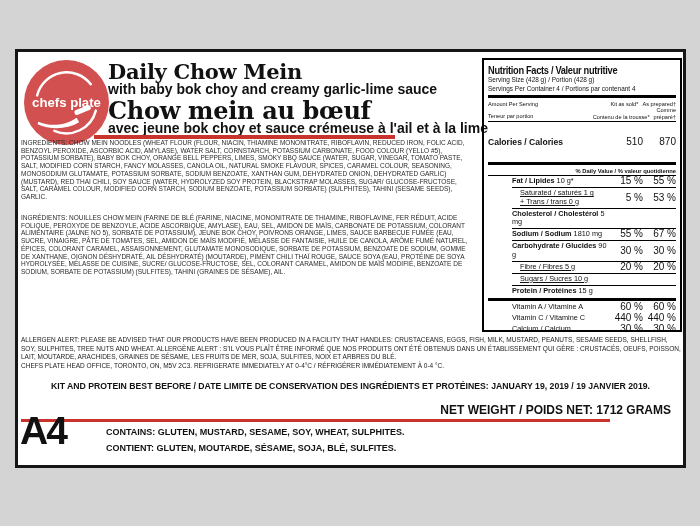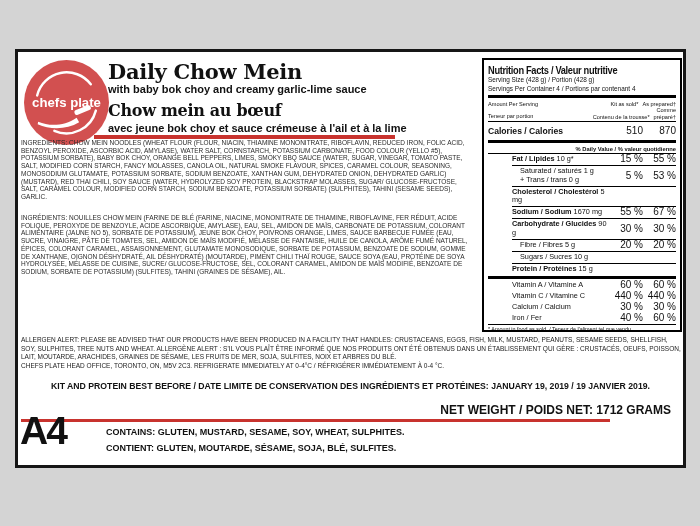--- a/index.html
+++ b/index.html
@@ -2,50 +2,50 @@
 <html><head>
 <meta charset="utf-8">
 <style>
   html,body{margin:0;padding:0;}
   body{width:700px;height:526px;background:#d4d4d4;font-family:"Liberation Sans",sans-serif;color:#111;position:relative;overflow:hidden;}
   .label{position:absolute;left:15px;top:49px;width:671px;height:419px;background:#fff;border:3px solid #161616;box-sizing:border-box;}
   
   .logo{position:absolute;left:6px;top:8px;width:85px;height:85px;}
   .titles{position:absolute;left:90px;top:9px;}
   .title{font-family:"DejaVu Serif","Liberation Serif",serif;font-weight:bold;font-size:21px;line-height:22px;letter-spacing:-0.3px;}
-  .subtitle{font-weight:bold;font-size:11px;line-height:11px;margin-top:1px;}
-  .title.fr{font-size:16px;margin-top:5px;}
+  .subtitle{font-weight:bold;font-size:14px;line-height:11px;margin-top:1px;}
+  .title.fr{font-size:24px;margin-top:5px;}
   .rule-red-hdr{position:absolute;left:76px;top:83px;width:301px;height:4px;background:#c8332e;}
   
   .ing{position:absolute;left:3px;width:452px;font-size:6.5px;line-height:7.7px;color:#2b2b2b;margin:0;text-align:left;}
   .ing.en{top:87px;}
   .ing.fr{top:162px;}
   
   .nf{position:absolute;left:464px;top:6px;width:200px;height:274px;border:2px solid #000;box-sizing:border-box;padding:3px 4px;overflow:hidden;}
   .squeeze80{display:inline-block;transform:scaleX(.8);transform-origin:0 50%;white-space:nowrap;}
   .squeeze92{display:inline-block;transform:scaleX(.92);transform-origin:0 50%;white-space:nowrap;}
   .nf-title{font-weight:bold;font-size:11.6px;letter-spacing:-0.4px;line-height:13px;}
   .nf-serv{font-size:7px;line-height:8.6px;white-space:pre;}
   .bar{background:#000;}
   .b25{height:3px;margin:2px 0 1px 0;}
   .b35{height:3.5px;margin:1px 0;}
   .hair{border-top:1px solid #000;}
   .nf-colhead{position:relative;font-size:5.6px;line-height:6.2px;padding:2px 0 1px 0;}
   .nf-colhead .l1{margin-bottom:6px;}
   .nf-colhead .r{position:absolute;right:0;top:2px;text-align:right;}
   .nf-colhead .r span{display:inline-block;}
   .nf-colhead .gap{width:4px;display:inline-block;}
-  .nf-cal{display:flex;align-items:baseline;font-size:8.6px;font-weight:bold;padding:3px 0;border-top:1px solid #000;}
+  .nf-cal{display:flex;align-items:baseline;font-size:8.6px;font-weight:bold;padding:14px 0;border-top:1px solid #000;}
   .nf-cal .cl{flex:1;}
   .nf-cal .pc{font-weight:normal;}
   .pc{width:33px;text-align:right;flex-shrink:0;font-size:10px;}
   .nf-dv{font-size:5.8px;font-weight:bold;text-align:right;padding:1.5px 0;border-bottom:1px solid #000;}
   .row{display:flex;align-items:center;font-size:7.3px;line-height:8.6px;padding:1.2px 0;border-bottom:1px solid #000;margin-left:24px;}
   .row .lbl{flex:1;}
-  .row.ind .lbl{padding-left:8px;}
+  .row.ind .lbl{padding-left:8px;text-decoration:underline;}
   .row.nob{border-bottom:none;}
   .nf-foot{font-size:5.4px;line-height:6.3px;margin-top:1px;}
   .nf-foot .two{display:flex;}
   .nf-foot .two span:first-child{width:45%;}
   
   .allergen{position:absolute;left:3px;top:284px;width:660px;font-size:6.5px;line-height:8.7px;color:#222;}
   .bestbefore{position:absolute;left:0;top:329px;width:100%;text-align:center;font-weight:bold;font-size:8.7px;}
   .netweight{position:absolute;right:12px;top:351px;font-weight:bold;font-size:12px;}
   .rule-red-bot{position:absolute;left:3px;top:367px;width:589px;height:3px;background:#c8332e;}
   .a4{position:absolute;left:2px;top:358px;font-size:39px;font-weight:bold;letter-spacing:-2px;line-height:42px;}
@@ -113,21 +113,21 @@
         </span>
       <span class="pc">5 %</span>
         <span class="pc">53 %</span>
     </div>
     <div class="row">
       <span class="lbl"><b>Cholesterol / Cholestérol</b><span> 5 mg</span></span>
       <span class="pc"></span>
         <span class="pc"></span>
     </div>
     <div class="row">
-      <span class="lbl"><b>Sodium / Sodium</b><span> 1670 mg</span></span>
+      <span class="lbl"><b>Sodium / Sodium</b><span> 1810 mg</span></span>
       <span class="pc">55 %</span>
         <span class="pc">67 %</span>
     </div>
     <div class="row">
       <span class="lbl"><b>Carbohydrate / Glucides</b><span> 90 g</span></span>
       <span class="pc">30 %</span>
         <span class="pc">30 %</span>
     </div>
     <div class="row ind">
       <span class="lbl"><span>Fibre / Fibres 5 g</span></span>

